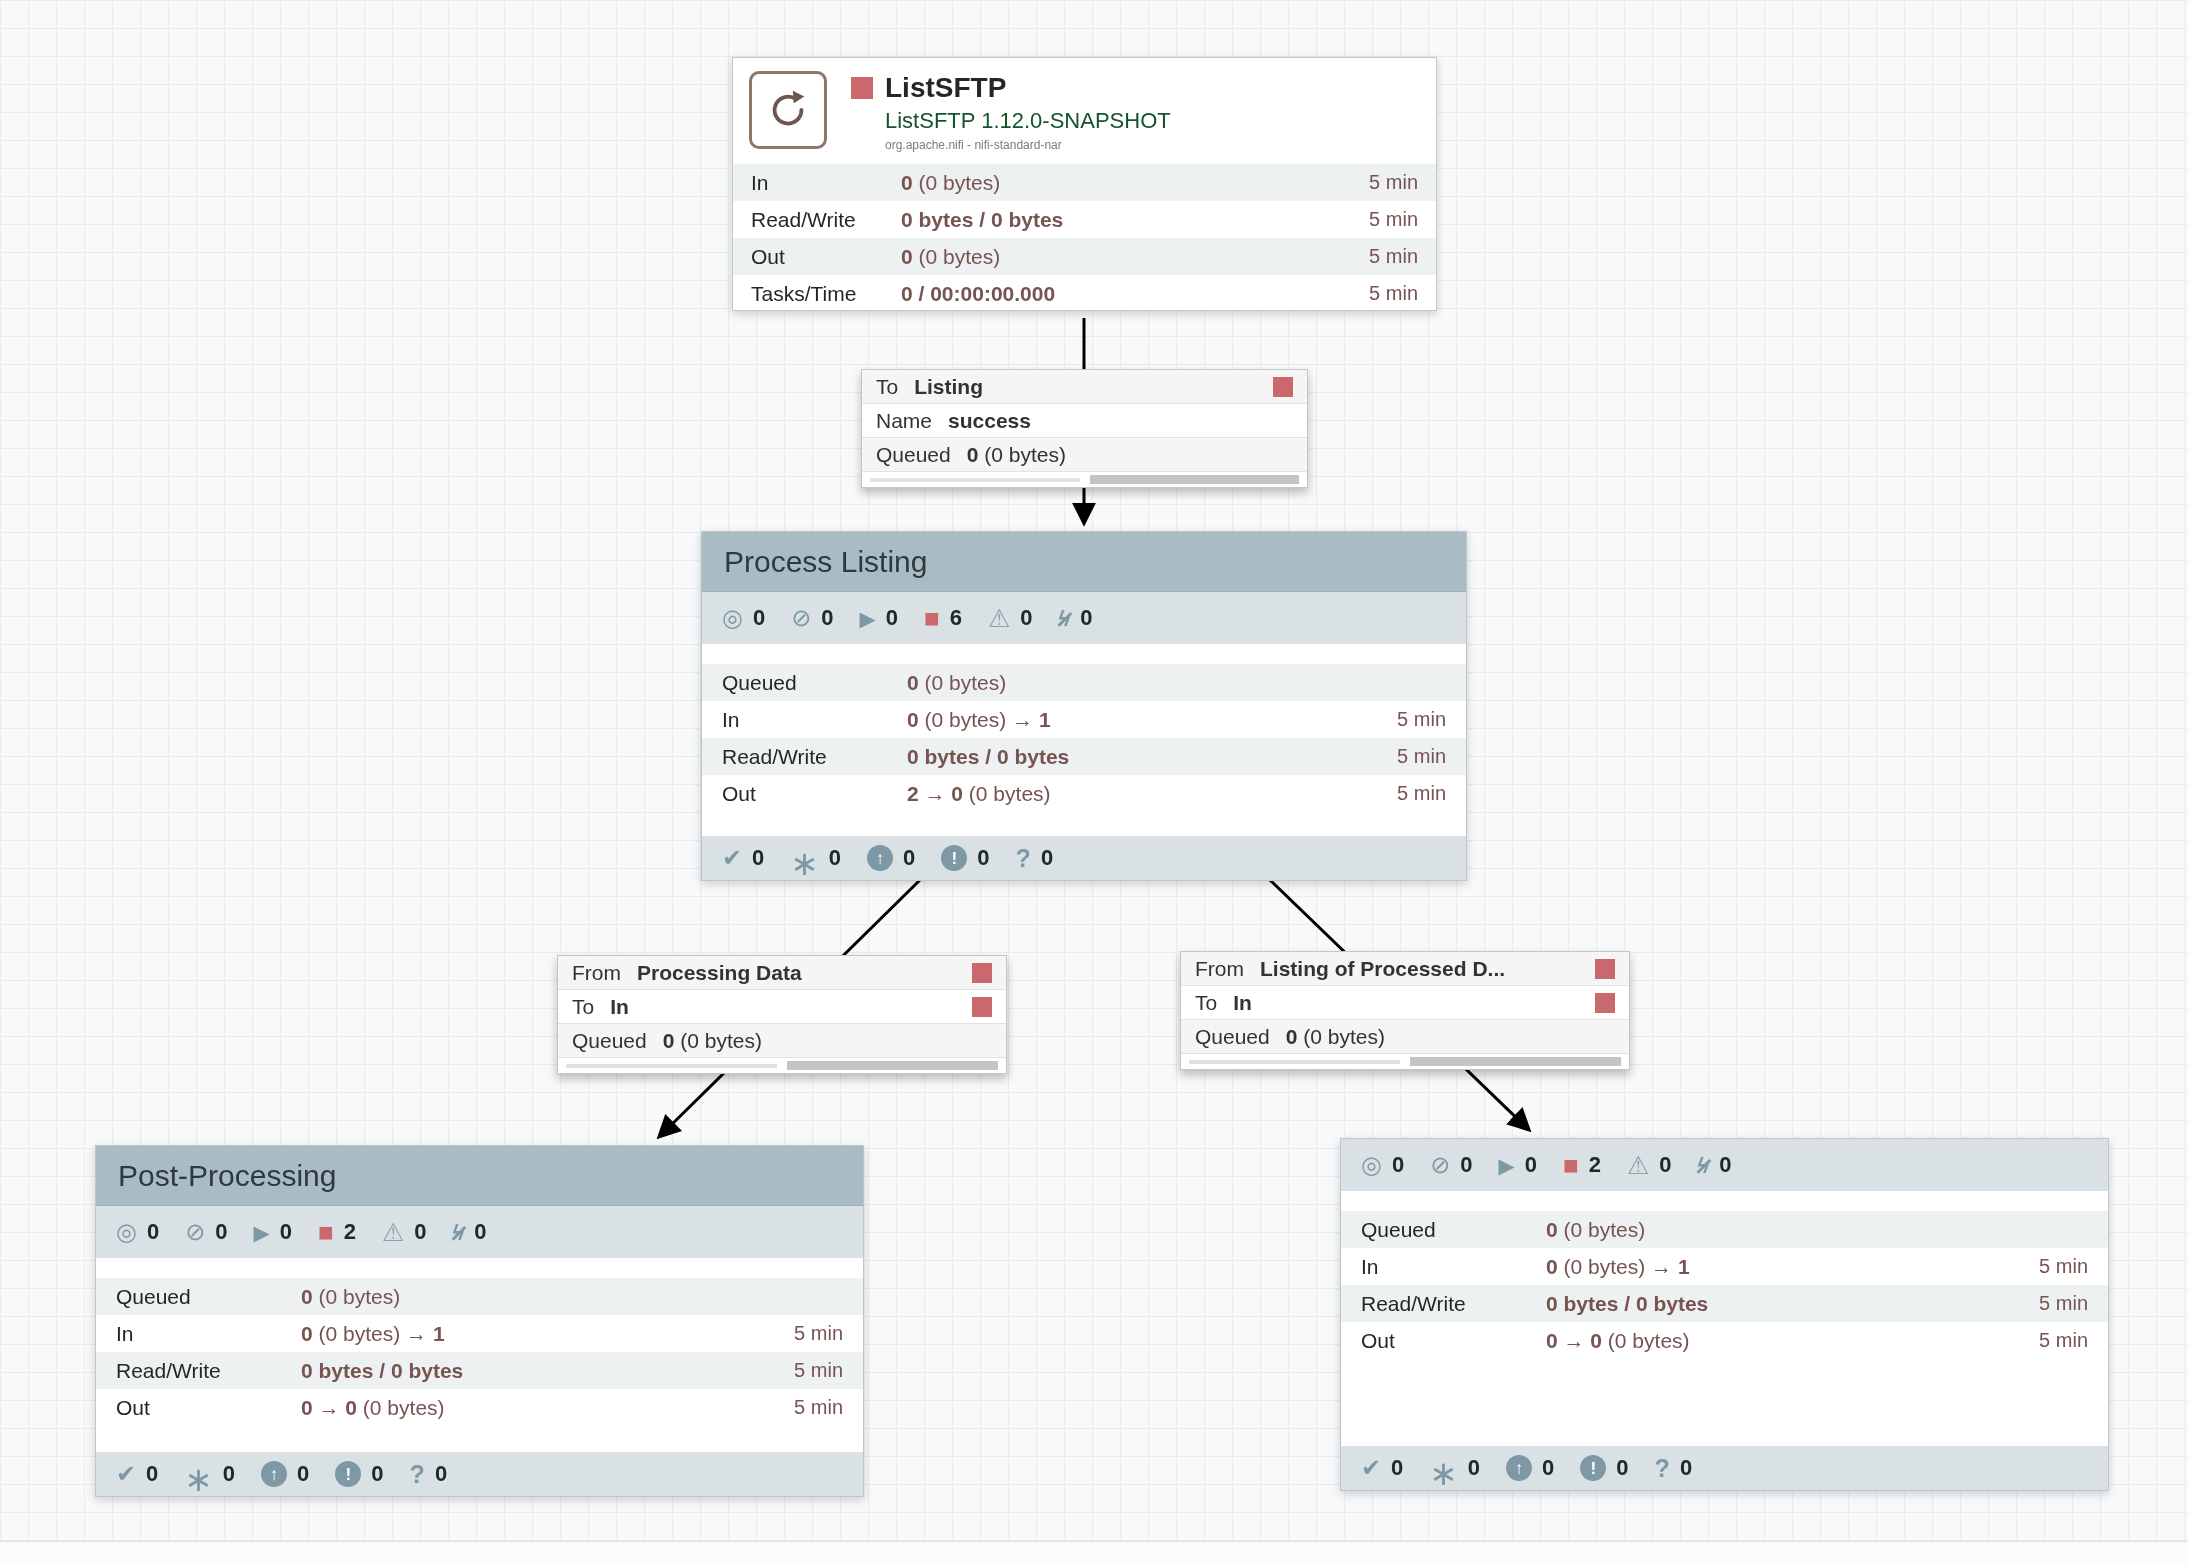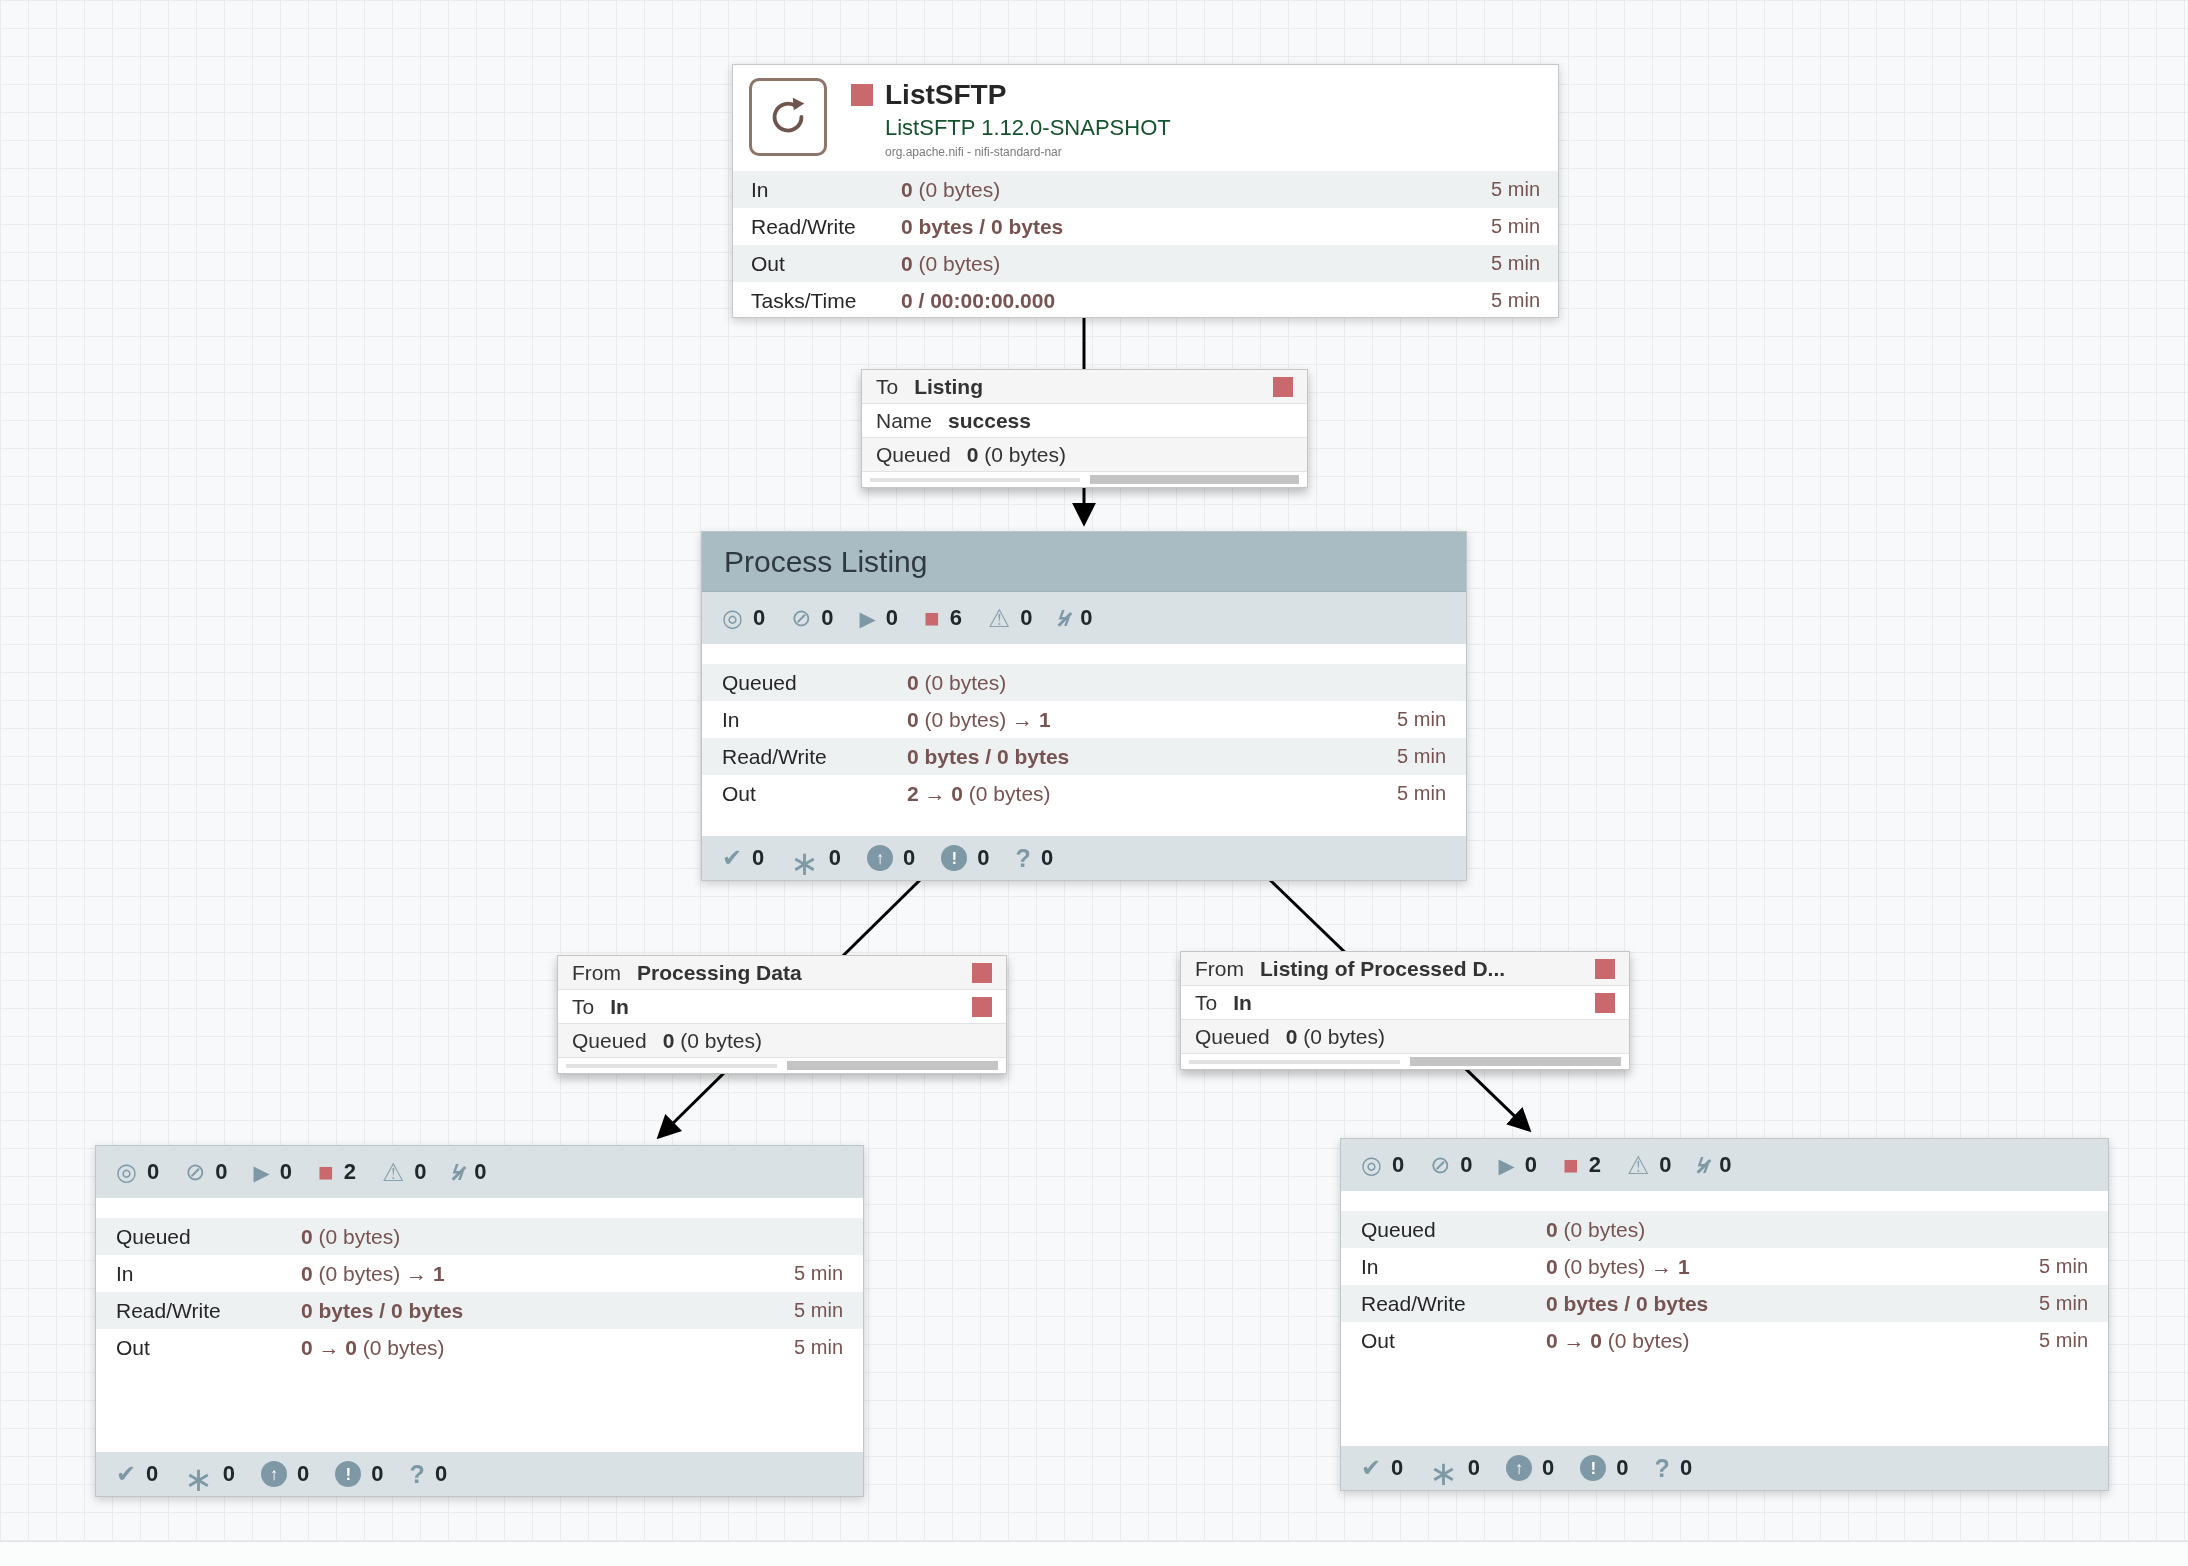--- a/index.html
+++ b/index.html
@@ -103,21 +103,21 @@
   <defs>
     <marker id="ah" viewBox="0 0 10 10" refX="8" refY="5" markerWidth="8" markerHeight="8" orient="auto">
       <path d="M0,0 L10,5 L0,10 z" fill="#000"></path>
     </marker>
   </defs>
   <line x1="1084" y1="318" x2="1084" y2="522" stroke="#000" stroke-width="3" marker-end="url(#ah)"></line>
   <line x1="921" y1="879" x2="660" y2="1136" stroke="#000" stroke-width="3" marker-end="url(#ah)"></line>
   <line x1="1269" y1="879" x2="1528" y2="1129" stroke="#000" stroke-width="3" marker-end="url(#ah)"></line>
 </svg>
 
-<div class="processor" style="left:732px;top:64px;width:827px;height:254px;">
+<div class="processor" style="left:732px;top:57px;width:705px;height:254px;">
   <div class="proc-header">
     <div class="proc-icon">
       <svg viewBox="0 0 48 48" width="46" height="46">
         <path d="M38 24 a14 14 0 1 1 -5.5-11" fill="none" stroke="#6e564e" stroke-width="4" stroke-linecap="round"></path>
         <polygon points="29,4 41,10 30,17" fill="#6e564e"></polygon>
       </svg>
     </div>
     <div class="proc-titles">
       <div class="proc-title-row">
         <span class="sq-ind"></span>
@@ -256,20 +256,21 @@
     <span class="cl-key">Queued</span>
     <span class="cl-val"><b>0</b><span style="font-weight:400"> (0 bytes)</span></span>
   </div>
   <div class="cl-bars">
     <span class="bar light"></span>
     <span class="bar dark"></span>
   </div>
 </div>
 
 <div class="group" style="left:95px;top:1145px;width:769px;height:352px;">
+  <div class="pg-header">Post-Processing</div>
   <div class="pg-iconrow">
     <span class="ic">◎</span>
       <span class="cnt">0</span>
     <span class="ic">⊘</span>
       <span class="cnt">0</span>
     <span class="ic play">▶</span>
       <span class="cnt">0</span>
     <span class="ic red">■</span>
       <span class="cnt">2</span>
     <span class="ic warn">⚠</span>

